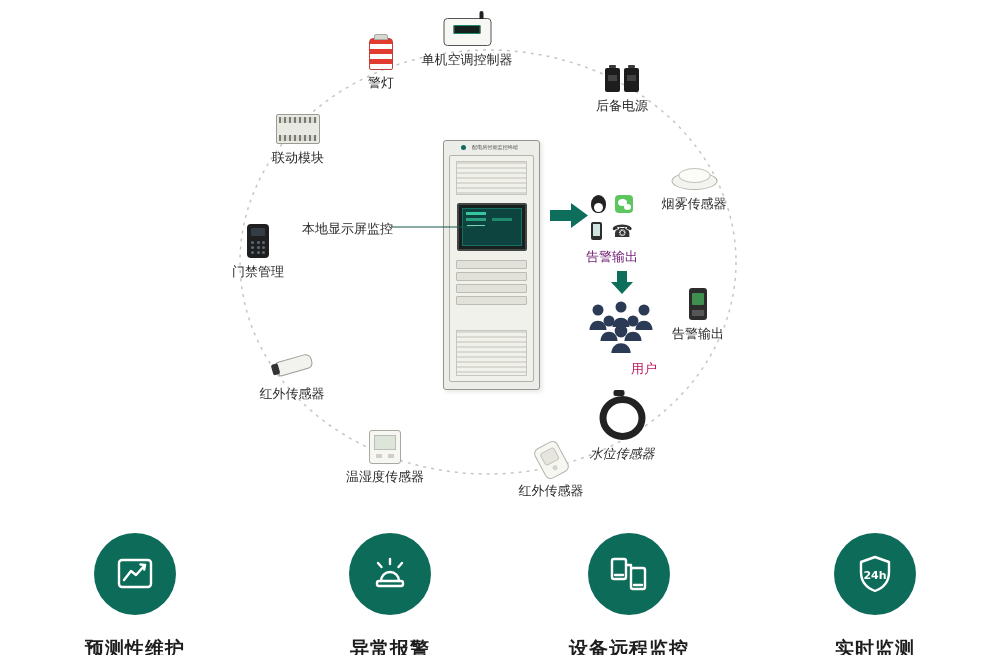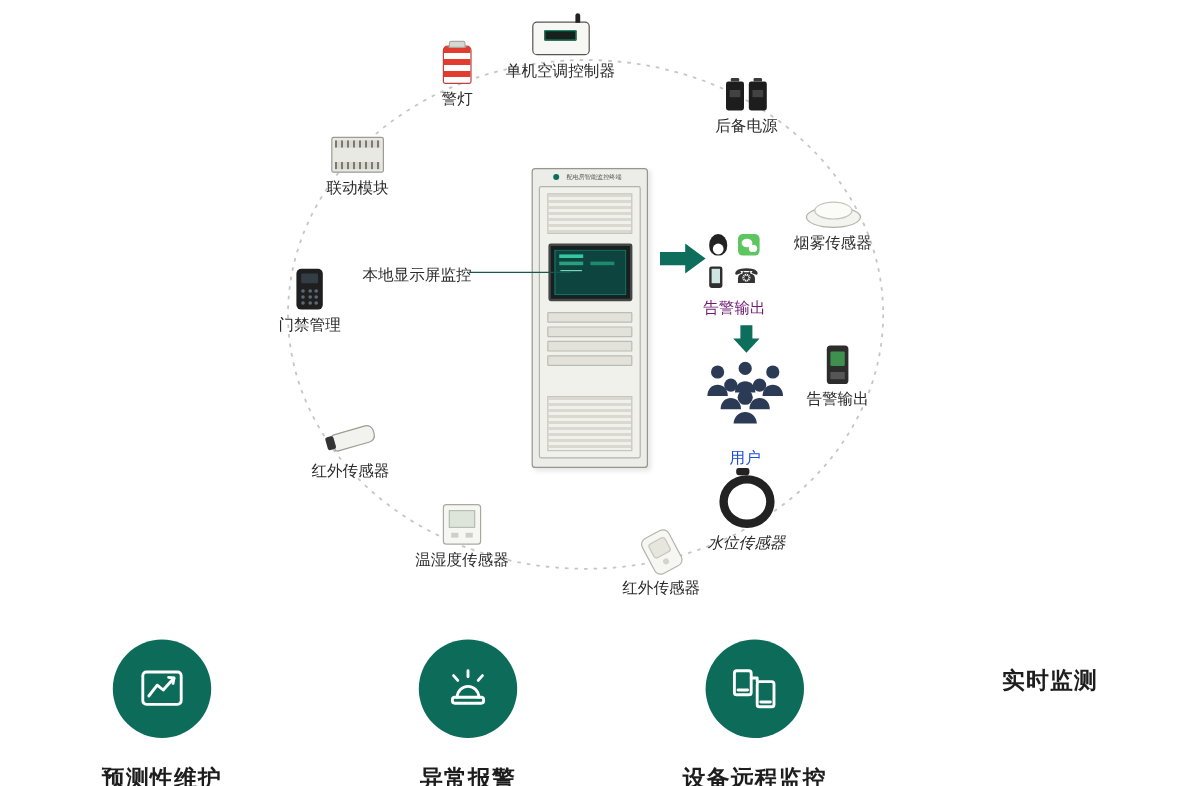--- a/index.html
+++ b/index.html
@@ -15,21 +15,21 @@
   
   .node{position:absolute;display:flex;flex-direction:column;align-items:center;z-index:2;transform:translateX(-50%);}
   .node .lbl{margin-top:7px;font-size:13px;font-weight:500;color:#2b2b2b;white-space:nowrap;line-height:1.1;}
   .n-alarm-light{left:381px;top:38px;font-family:Liberation Mono, monospace;}
   .n-ac{left:467px;top:18px;}
   .n-backup{left:622px;top:68px;}
   .n-smoke{left:694px;top:166px;}
   .n-imm{left:698px;top:288px;}
   .n-wlevel{left:622px;top:396px;font-style:italic;}
   .n-ir{left:505px;top:443px;margin-left:46px;}
-  .n-th{left:385px;top:420px;font-family:Liberation Mono, monospace;}
+  .n-th{left:385px;top:430px;font-family:Liberation Mono, monospace;}
   .n-cam{left:292px;top:350px;}
   .n-door{left:258px;top:224px;}
   .n-link{left:298px;top:114px;}
 
   
   .i-beacon{width:22px;height:30px;border-radius:4px 4px 2px 2px;border:1px solid #b9423a;position:relative;
     background:repeating-linear-gradient(180deg,#e23b30 0 5px,#fdfdfd 5px 10px);}
   .i-beacon::before{content:"";position:absolute;top:-5px;left:4px;right:4px;height:4px;background:#d8d8d2;border:1px solid #a9a9a1;border-radius:2px 2px 0 0;}
 
   .i-ac{width:46px;height:26px;background:#f7f7f4;border:1.5px solid #555;border-radius:4px;position:relative;}
@@ -101,21 +101,21 @@
   .ico-wx{width:18px;height:18px;background:#5ec65e;border-radius:4px;position:relative;display:inline-block;}
   .ico-wx::before{content:"";position:absolute;left:3px;top:4px;width:9px;height:7px;background:#fff;border-radius:50%;}
   .ico-wx::after{content:"";position:absolute;right:2px;bottom:3px;width:7px;height:6px;background:#fff;border-radius:50%;}
   .ico-phone{width:11px;height:18px;background:#2e2e2e;border-radius:2px;position:relative;display:inline-block;}
   .ico-phone::before{content:"";position:absolute;left:2px;top:2px;right:2px;bottom:4px;background:#cfe3e0;}
   .ico-tel{font-size:17px;line-height:18px;color:#333;display:inline-block;}
   .alabel{margin-top:8px;font-size:13px;font-weight:500;color:#701a75;white-space:nowrap;}
 
   
   .users{position:absolute;left:621px;top:301px;transform:translateX(-50%);text-align:center;z-index:2;}
-  .users .lbl{margin-top:16px;font-size:13px;font-weight:500;color:#1d4ed8;}
+  .users .lbl{margin-top:3px;font-size:13px;font-weight:500;color:#be185d;text-align:right;}
 
   
   .feature{position:absolute;top:533px;transform:translateX(-50%);display:flex;flex-direction:column;align-items:center;z-index:2;}
   .f1{left:135px;} .f2{left:390px;} .f3{left:629px;} .f4{left:875px;}
   .fcircle{width:82px;height:82px;border-radius:50%;background:#0d6b59;display:flex;align-items:center;justify-content:center;}
   .flabel{margin-top:21px;font-size:19px;font-weight:bold;color:#1d1d1d;letter-spacing:1px;white-space:nowrap;}
   .fsvg{stroke:#fff;fill:none;stroke-width:2.4;stroke-linecap:round;stroke-linejoin:round;}
 </style>
 </head>
 <body>
@@ -273,14 +273,20 @@
       <rect x="25" y="17" width="14" height="21" rx="2"></rect>
       <line x1="9" y1="24" x2="17" y2="24"></line>
       <line x1="28" y1="34" x2="36" y2="34"></line>
       <polyline points="20,14 25,14 25,17"></polyline>
     </svg>
   </div>
   <div class="flabel">设备远程监控</div>
 </div>
 
 <div class="feature f4">
+  <div class="fcircle">
+    <svg class="fsvg" width="46" height="46" viewBox="0 0 46 46">
+      <path d="M23,6 L37,11 v10 c0,10 -6,16 -14,19 c-8,-3 -14,-9 -14,-19 v-10 Z"></path>
+      <text x="23" y="28" text-anchor="middle" fill="#fff" stroke="none" font-size="11" font-weight="bold" font-family="DejaVu Sans, sans-serif">24h</text>
+    </svg>
+  </div>
   <div class="flabel">实时监测</div>
 </div>
 
 </body></html>

